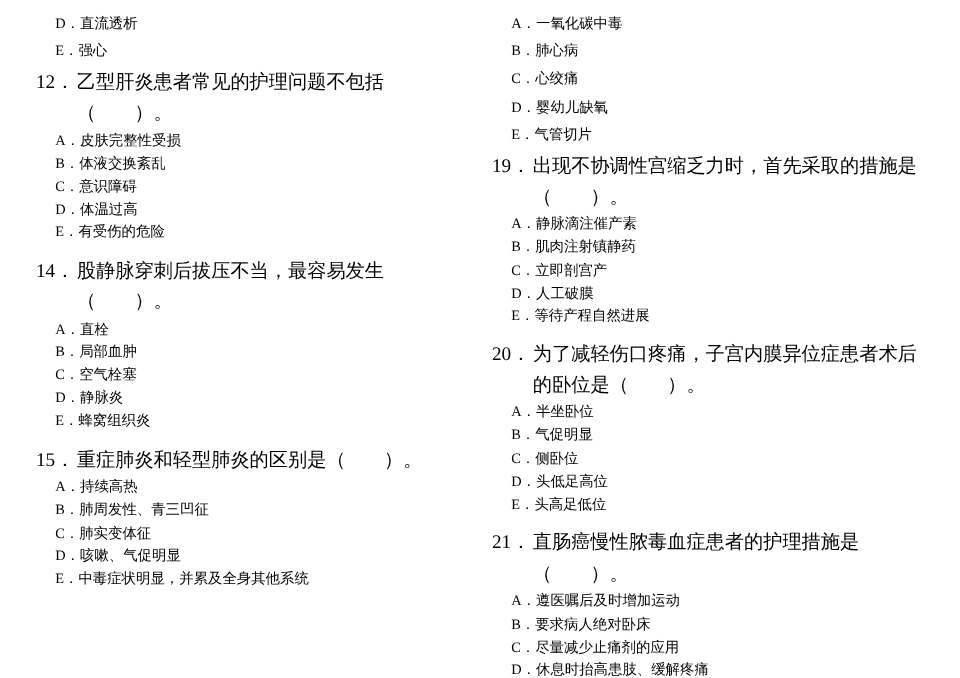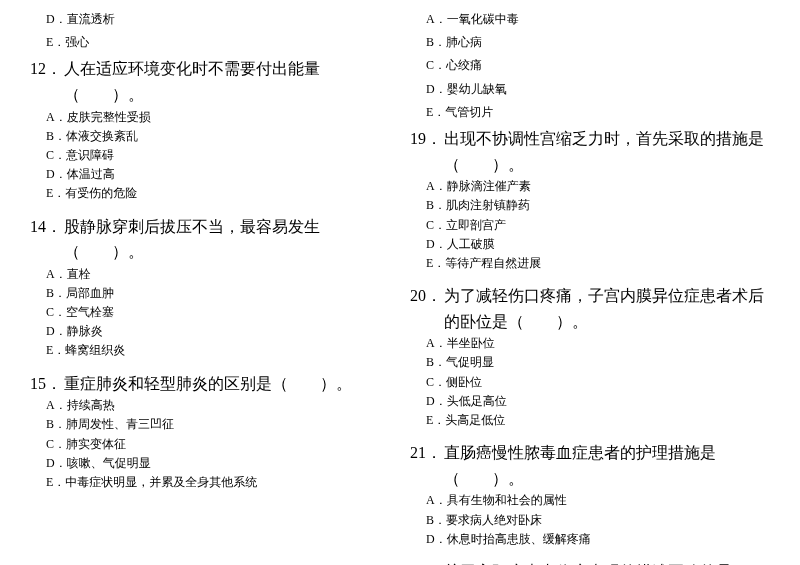--- a/index.html
+++ b/index.html
@@ -48,21 +48,21 @@
 <div class="page-content">
   <div class="column">
 
     <div class="option">D．直流透析</div>
 
     <div class="option">E．强心</div>
 
     <div class="question-block">
       <div class="question-title">
         <span>12．</span>
-        <span>人在适应环境变化时不需要付出能量（　　）。</span>
+        <span>乙型肝炎患者常见的护理问题不包括（　　）。</span>
       </div>
       <div class="option">A．皮肤完整性受损</div>
       <div class="option">B．体液交换紊乱</div>
       <div class="option">C．意识障碍</div>
       <div class="option">D．体温过高</div>
       <div class="option">E．有受伤的危险</div>
     </div>
 
 
     <div class="question-block">
@@ -121,22 +121,23 @@
       <div class="option">C．侧卧位</div>
       <div class="option">D．头低足高位</div>
       <div class="option">E．头高足低位</div>
     </div>
 
     <div class="question-block">
       <div class="question-title">
         <span>21．</span>
         <span>直肠癌慢性脓毒血症患者的护理措施是（　　）。</span>
       </div>
-      <div class="option">A．具有生物和社会的属性</div>
+      <div class="option">A．遵医嘱后及时增加运动</div>
       <div class="option">B．要求病人绝对卧床</div>
+      <div class="option">C．尽量减少止痛剂的应用</div>
       <div class="option">D．休息时抬高患肢、缓解疼痛</div>
     </div>
 
     <div class="question-block">
       <div class="question-title">
         <span>22．</span>
         <span>关于宫颈癌患者临床表现的描述正确的是（　　）。</span>
       </div>
       <div class="option">B．患者一旦患病，则出现阴道大量出血</div>
 

